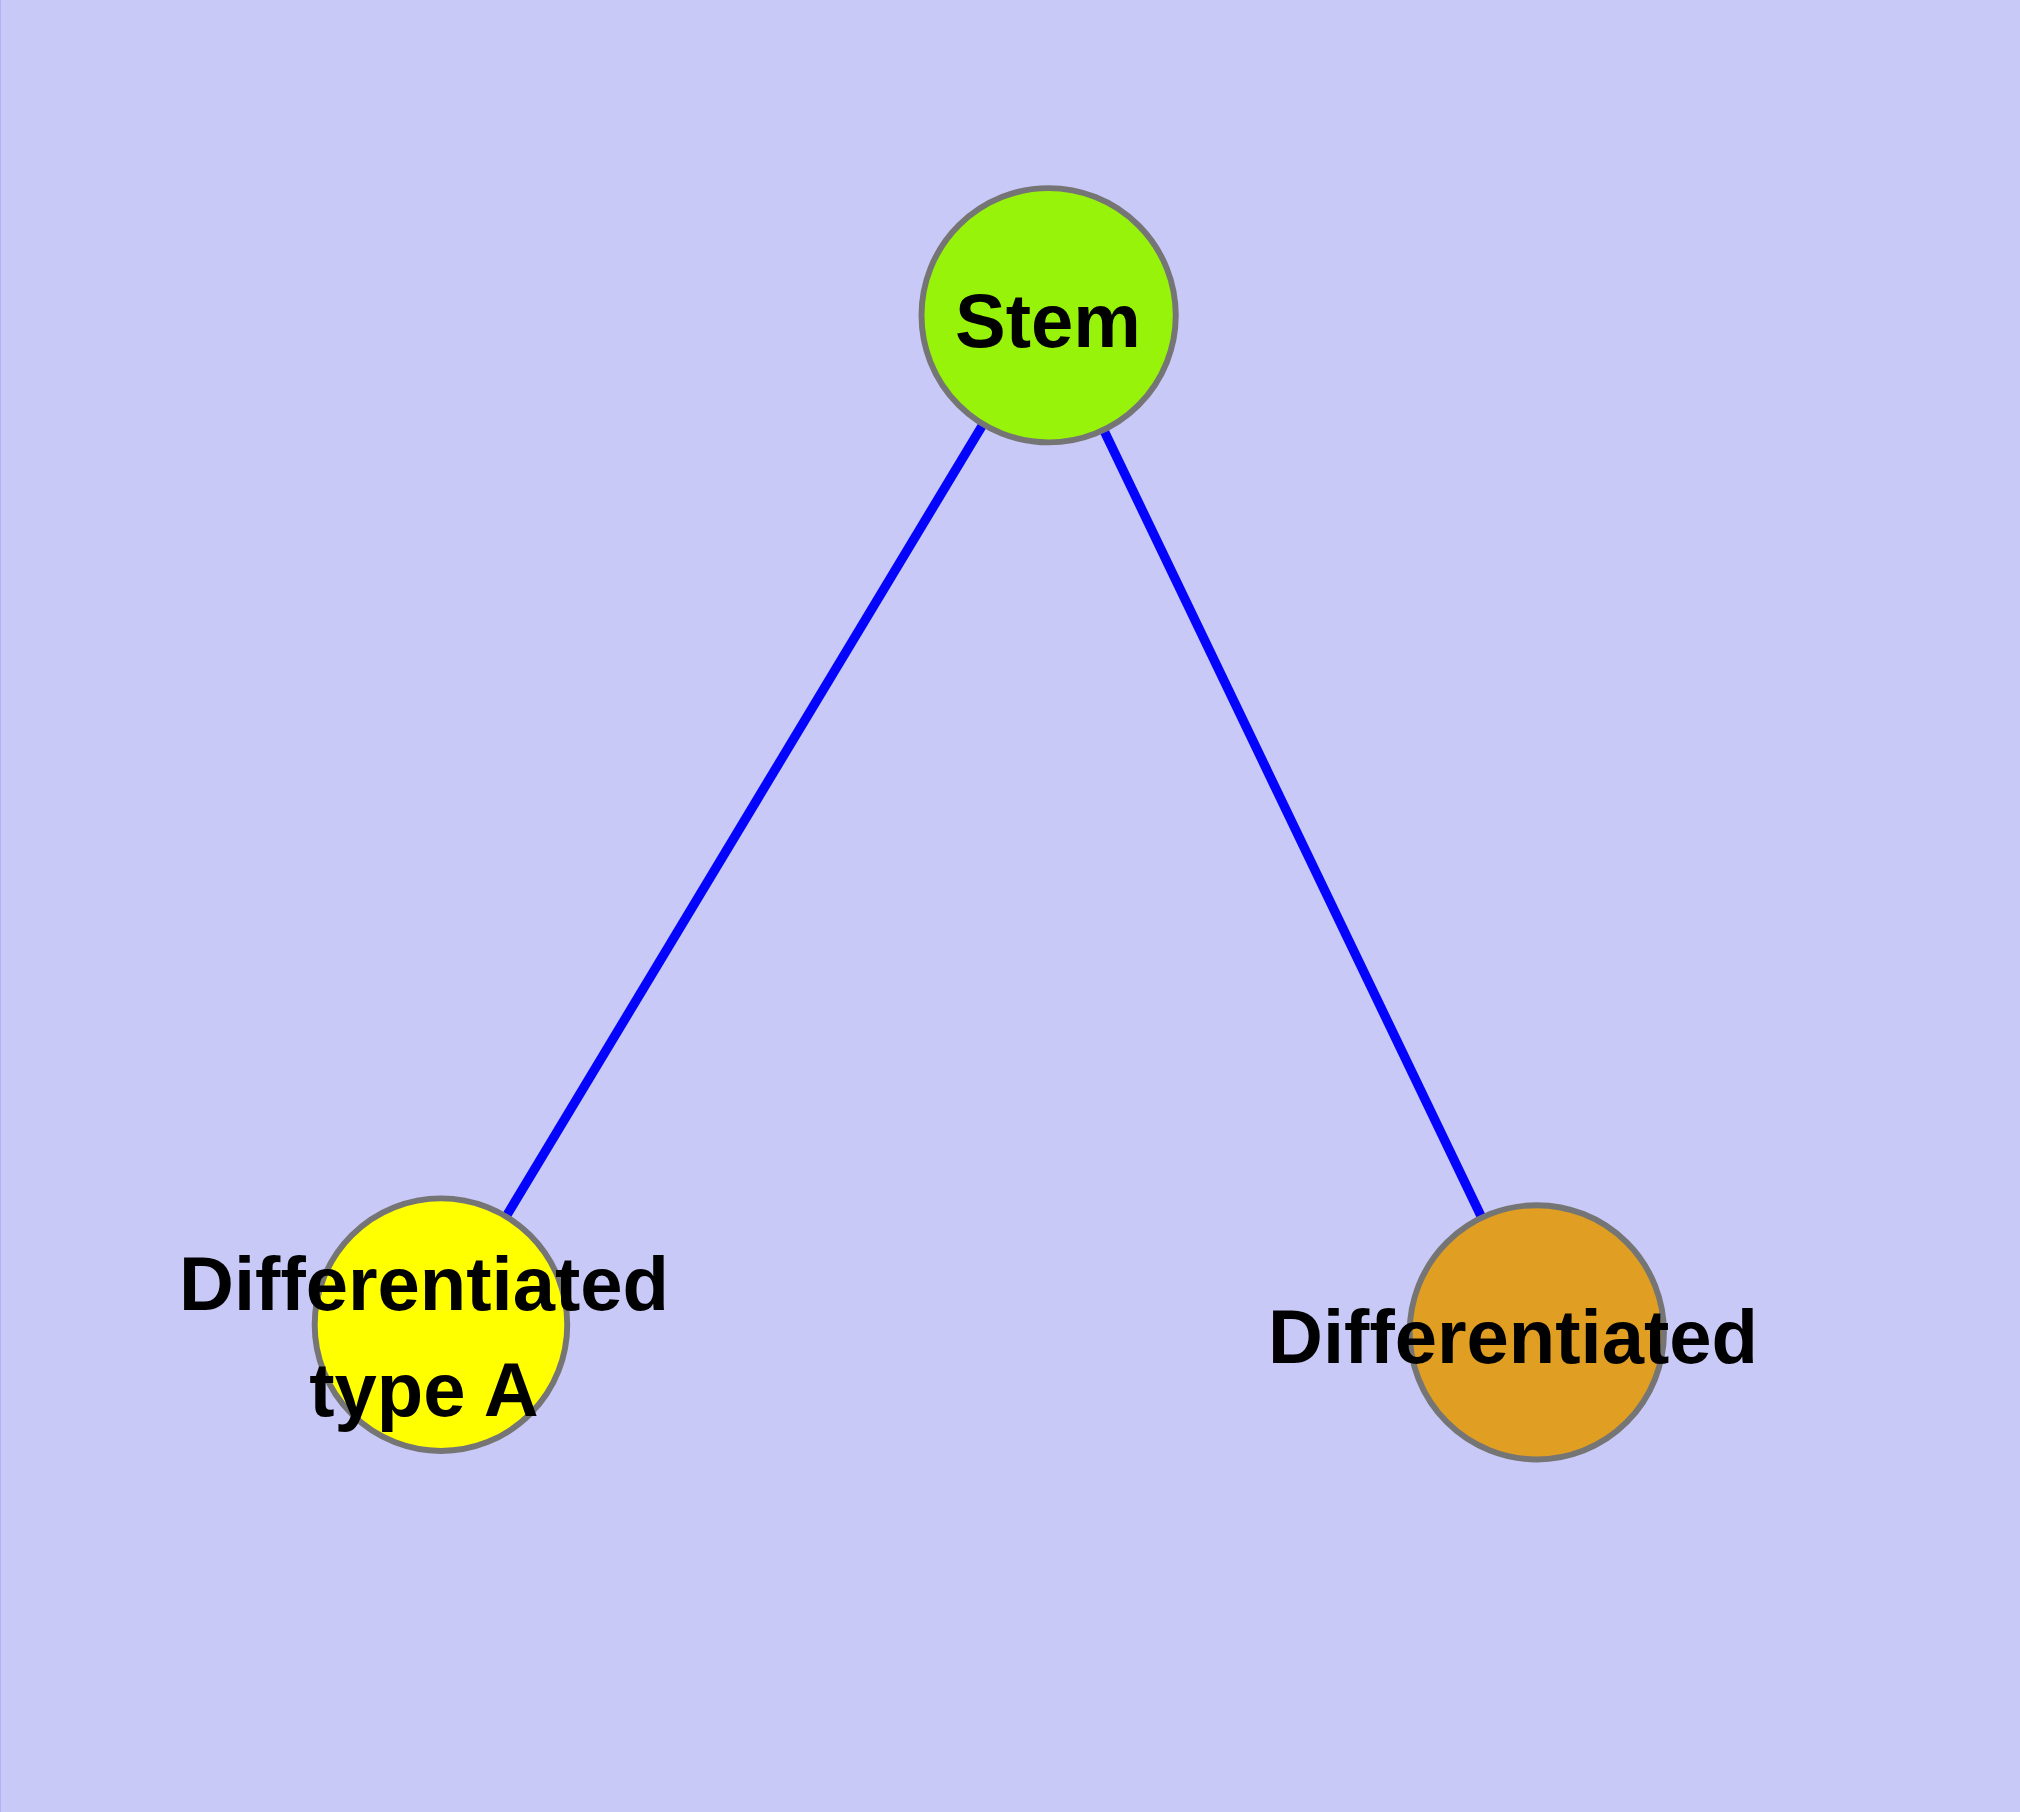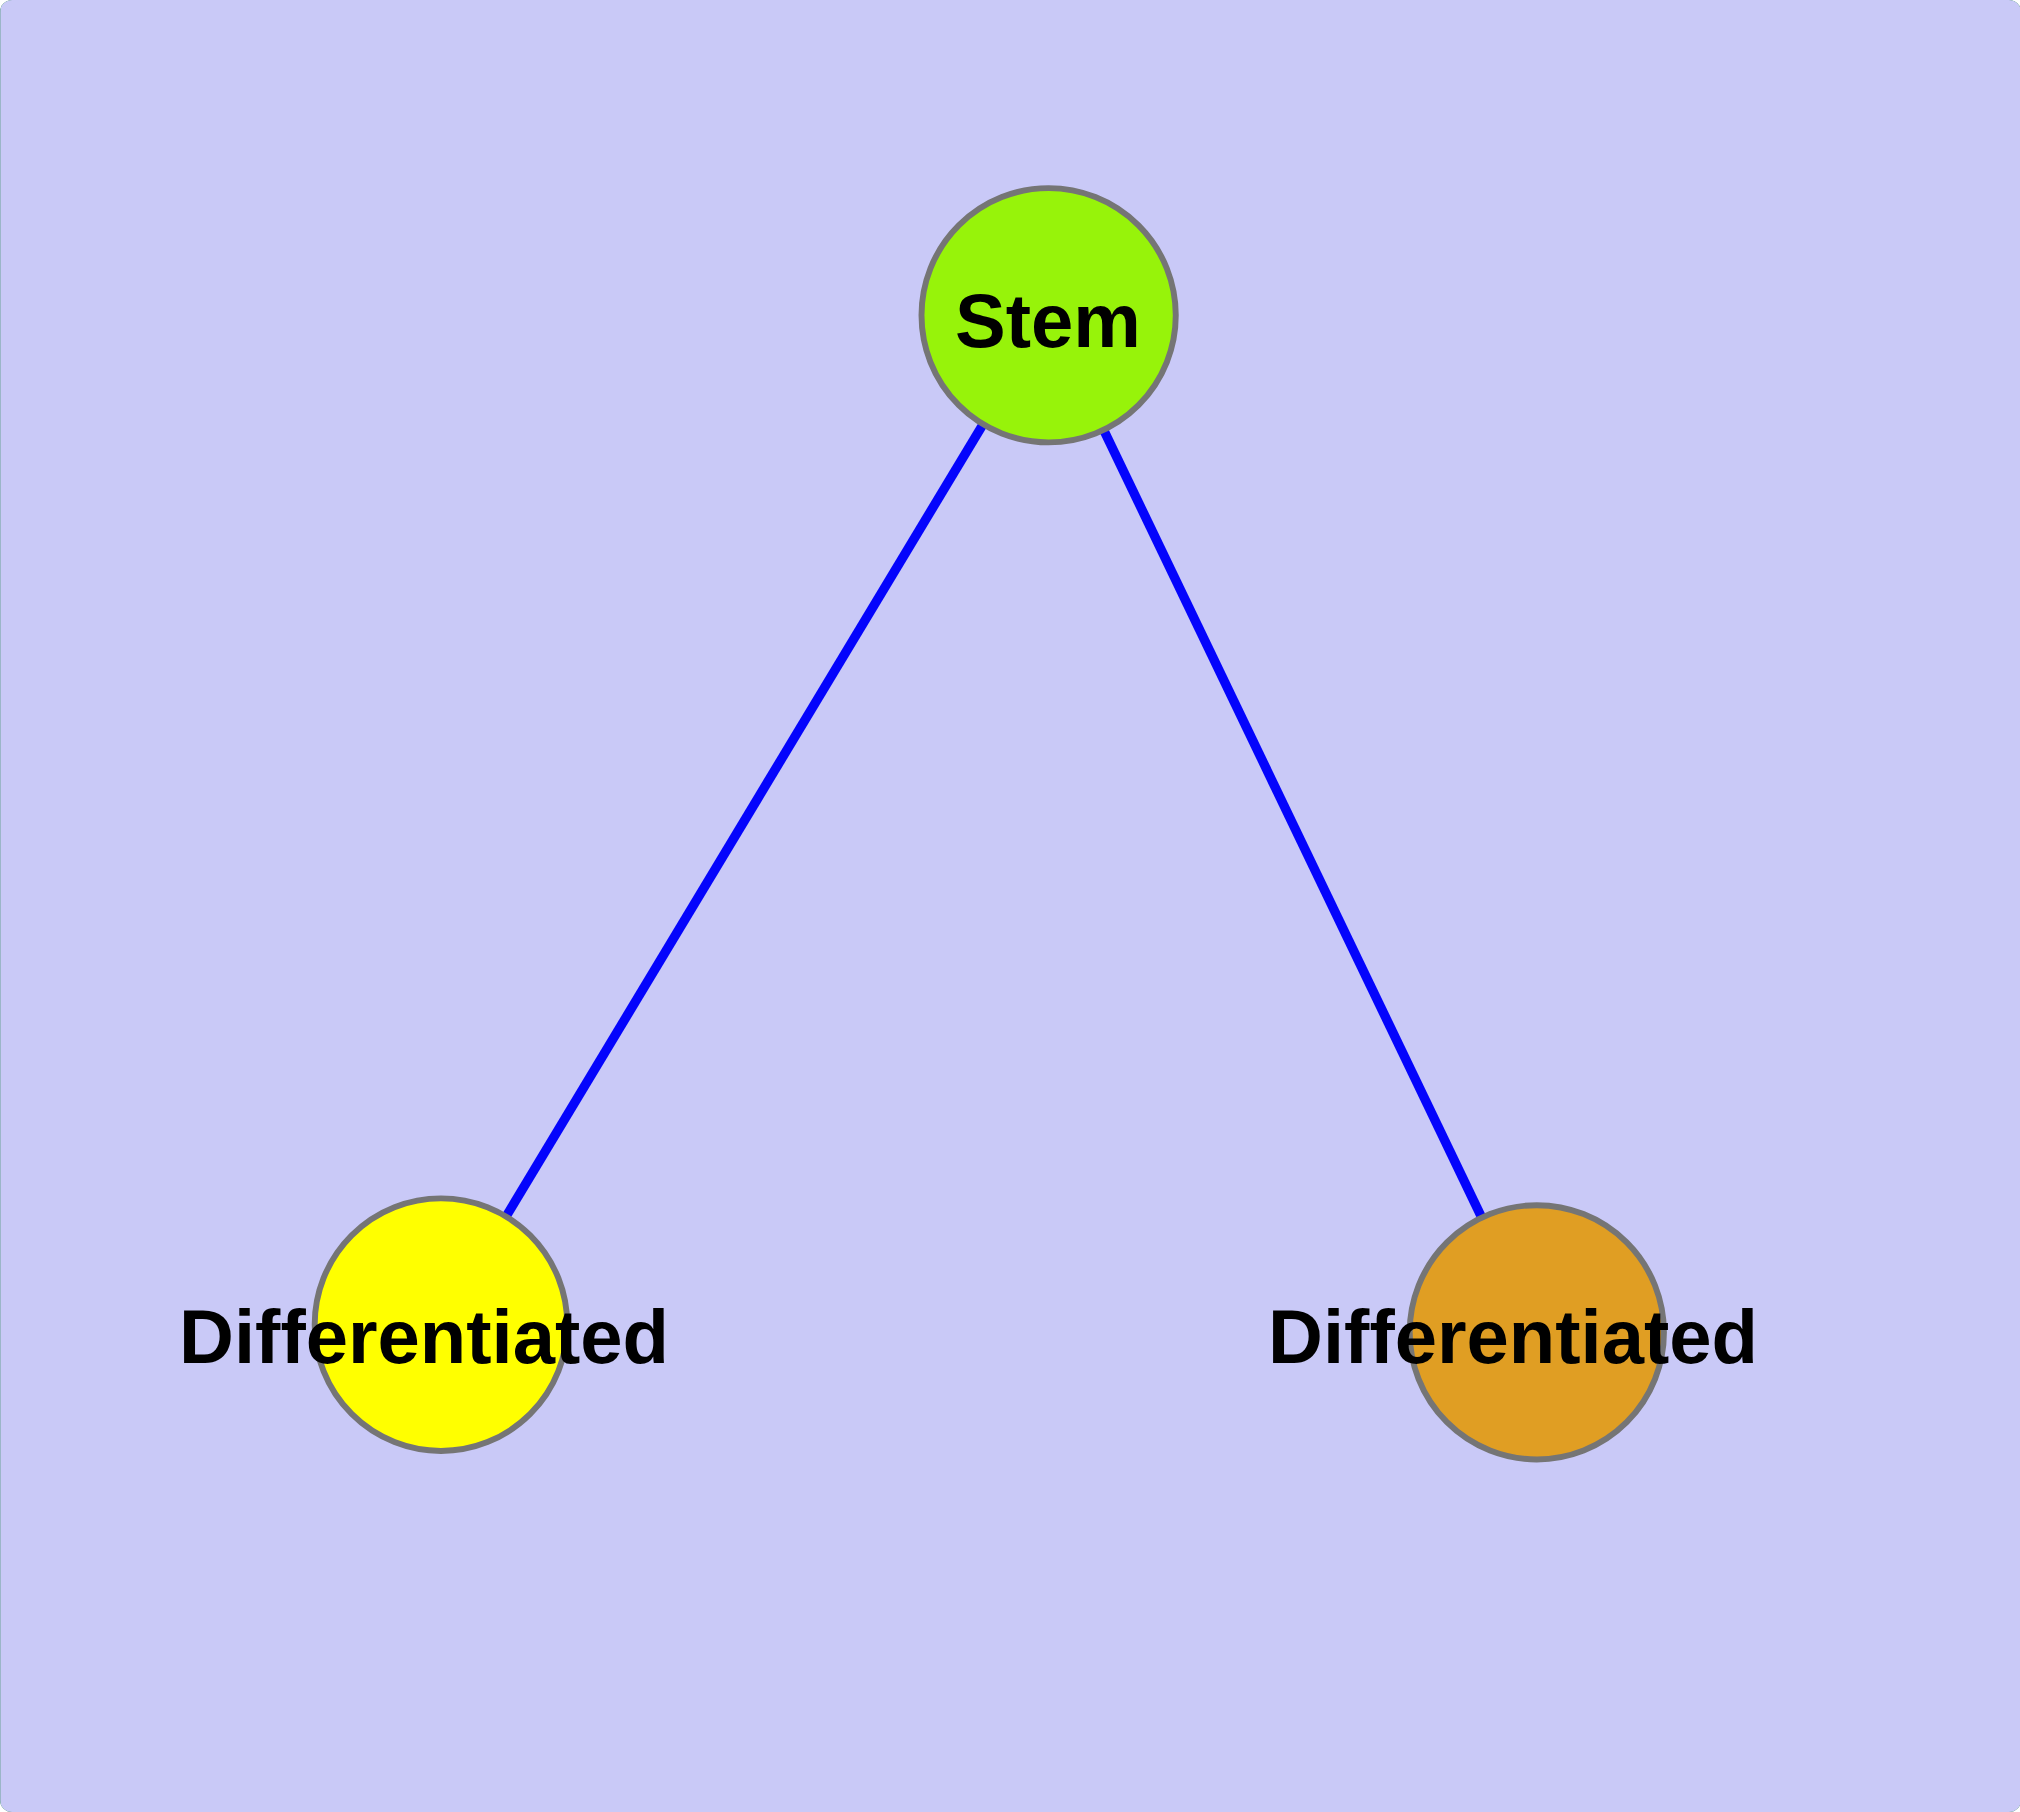--- a/index.html
+++ b/index.html
@@ -35,38 +35,39 @@
     pointer-events: none;
   }
   .label-stem   { left: 1048px; top: 321px;  }
   .label-type-a { left: 424px;  top: 1337px; }
   .label-type-b { left: 1513px; top: 1337px; }
   .label-line { display: block; }
 </style>
 </head>
 <body>
 
-<div id="canvas" style="background: #15803d; border-radius: 12px;">
+<div id="canvas" style="background: #8b5cf6;">
   <svg id="graph-svg" viewBox="0 0 2384 2138" xmlns="http://www.w3.org/2000/svg">
 
     <rect x="0" y="0" width="2384" height="2138" fill="#C9C9F7"></rect>
 
     <line x1="1237" y1="372" x2="520" y2="1563" stroke="#0404FC" stroke-width="11"></line>
     <line x1="1237" y1="372" x2="1813" y2="1572" stroke="#0404FC" stroke-width="11"></line>
 
     <circle cx="1237" cy="372" r="150" fill="#97F30A" stroke="#757575" stroke-width="7"></circle>
     <circle cx="520" cy="1563" r="149" fill="#FFFF00" stroke="#757575" stroke-width="7"></circle>
     <circle cx="1813" cy="1572" r="150" fill="#E09E23" stroke="#757575" stroke-width="7"></circle>
   </svg>
 
   <div class="node-label label-stem">
     <span class="label-line">Stem</span>
   </div>
 
   <div class="node-label label-type-a">
     <span class="label-line">Differentiated</span>
+    <span class="label-line">type A</span>
   </div>
 
   <div class="node-label label-type-b">
     <span class="label-line">Differentiated</span>
   </div>
 </div>
 
 
 </body></html>

